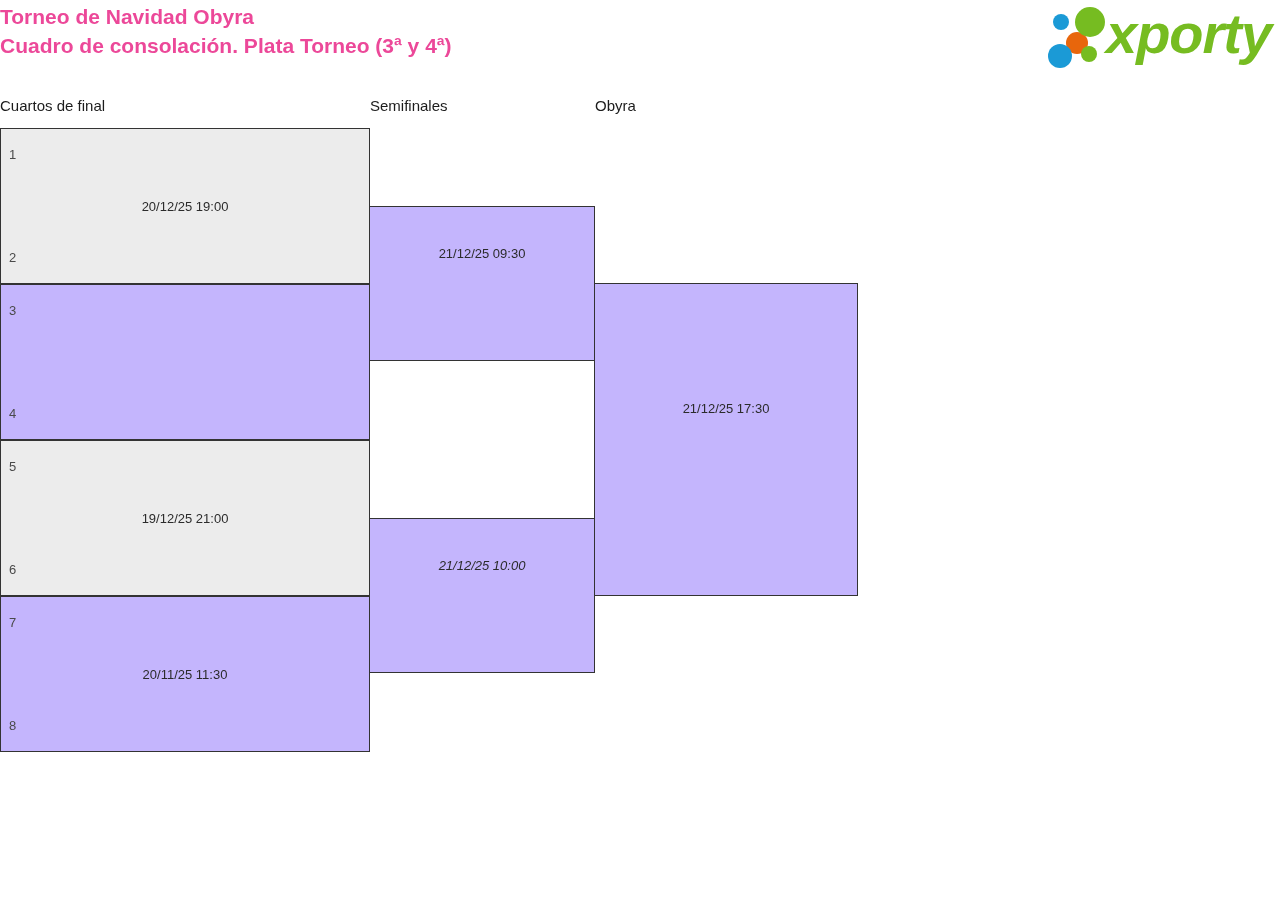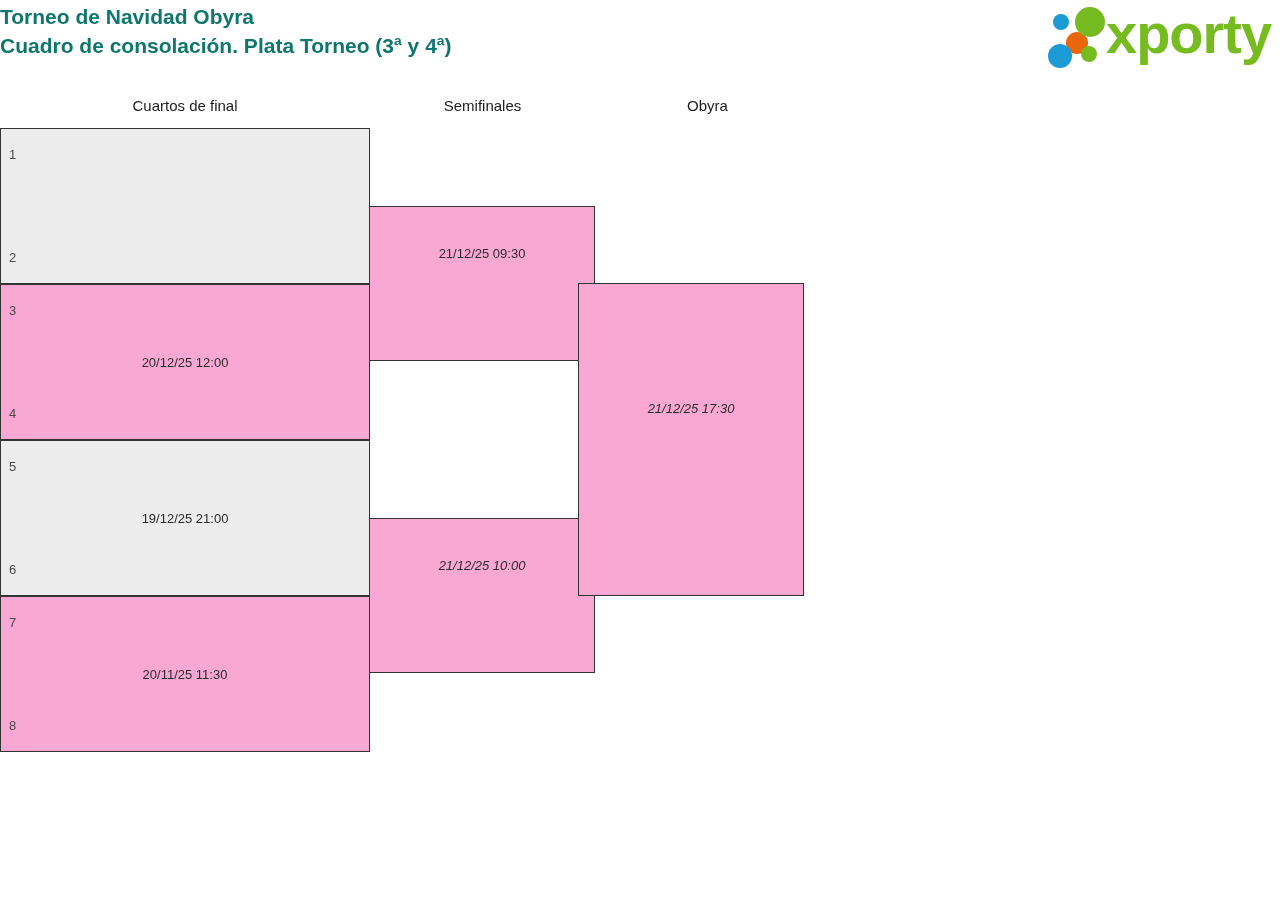--- a/index.html
+++ b/index.html
@@ -9,55 +9,55 @@
     font-family: "Liberation Sans", sans-serif;
     color: #2b2b2b;
     overflow: hidden;
   }
   #page { position: relative; width: 1280px; height: 916px; }
 
   
   .title-block {
     position: absolute; left: 0; top: 2px;
     font-size: 21px; font-weight: bold; line-height: 29px;
-    color: #0f766e; white-space: nowrap;
+    color: #ec4899; white-space: nowrap;
   }
   .title-line { display: block; }
 
   
-  .logo { position: absolute; left: 1048px; top: 4px; width: 228px; height: 64px; }
+  .logo { position: absolute; left: 1048px; top: 4px; width: 228px; height: 64px; font-style: italic; }
   .logo-mark { position: absolute; left: 0; top: 2px; width: 62px; height: 58px; }
   .dot { position: absolute; border-radius: 50%; }
   .dot-blue-sm  { left: 5px;  top: 8px;  width: 16px; height: 16px; background: #1b9ad6; }
   .dot-orange   { left: 18px; top: 26px; width: 22px; height: 22px; background: #e8660c; }
   .dot-blue-lg  { left: 0px;  top: 38px; width: 24px; height: 24px; background: #1b9ad6; }
   .dot-green-lg { left: 27px; top: 1px;  width: 30px; height: 30px; background: #76bc21; }
   .dot-green-sm { left: 33px; top: 40px; width: 16px; height: 16px; background: #76bc21; }
   .logo-text {
     position: absolute; left: 58px; top: -2px;
     font-size: 56px; font-weight: bold; letter-spacing: -1px;
     color: #76bc21; line-height: 64px;
   }
 
   
   .round-head {
     position: absolute; font-size: 15px; color: #1c1c1c;
-    text-align: center; white-space: nowrap; top: 97px;
+    white-space: nowrap; top: 97px;
   }
   .rh-0 { left: 0px;   width: 370px; }
   .rh-1 { left: 370px; width: 225px; }
   .rh-2 { left: 595px; width: 225px; }
 
   
   .bracket { position: absolute; left: 0; top: 128px; }
 
   .match {
     position: absolute;
     border: 1px solid #333333;
-    background: #f9a8d4;
+    background: #c4b5fd;
   }
   .match.alt { background: #ececec; }
 
   .seed {
     position: absolute; left: 8px;
     font-size: 13px; color: #4a4a4a; line-height: 15px;
   }
   .seed-top { top: 18px; }
   .seed-bot { top: 121px; }
 
@@ -76,21 +76,21 @@
 
   
   .r1 { left: 369px; width: 226px; height: 155px; }
   .r1 .match-date { top: 109px; }
   .r1-0 { top: 78px; }
   .r1-1 { top: 390px; font-style: italic; }
   .r1-0 .match-date { top: 39px; }
   .r1-1 .match-date { top: 39px; }
 
   
-  .r2 { left: 578px; width: 226px; height: 313px; font-style: italic; }
+  .r2 { left: 594px; width: 264px; height: 313px; }
   .r2-0 { top: 155px; }
   .r2-0 .match-date { top: 117px; }
 </style>
 </head>
 <body>
 
 <div id="page">
 
   <div class="title-block">
     <span class="title-line">Torneo de Navidad Obyra</span>
@@ -110,26 +110,26 @@
 
   <div class="round-head rh-0">Cuartos de final</div>
   <div class="round-head rh-1">Semifinales</div>
   <div class="round-head rh-2">Obyra</div>
 
   <div class="bracket">
 
     <div class="match r0 r0-0 alt">
       <span class="seed seed-top">1</span>
       <span class="seed seed-bot">2</span>
+      <span class="match-date">20/12/25 19:00</span>
     </div>
 
     <div class="match r0 r0-1">
       <span class="seed seed-top">3</span>
       <span class="seed seed-bot">4</span>
-      <span class="match-date">20/12/25 12:00</span>
     </div>
 
     <div class="match r0 r0-2 alt">
       <span class="seed seed-top">5</span>
       <span class="seed seed-bot">6</span>
       <span class="match-date">19/12/25 21:00</span>
     </div>
 
     <div class="match r0 r0-3">
       <span class="seed seed-top">7</span>

